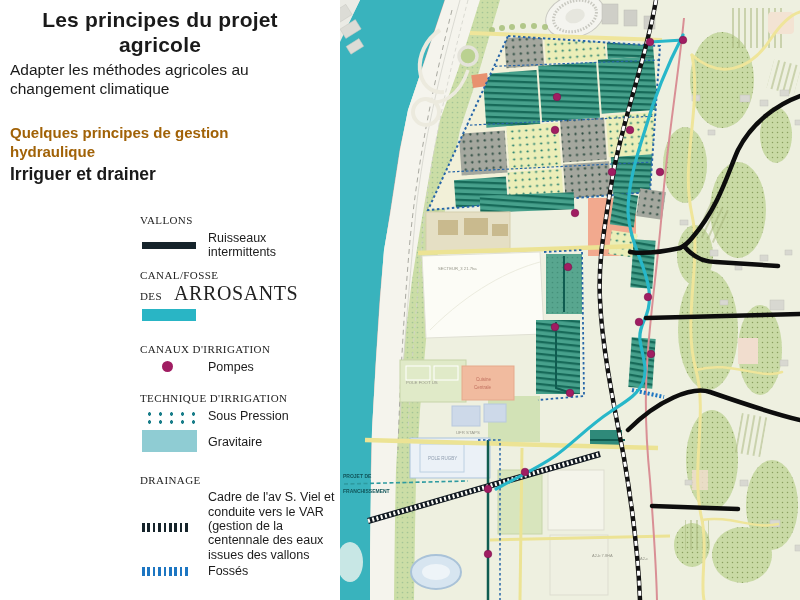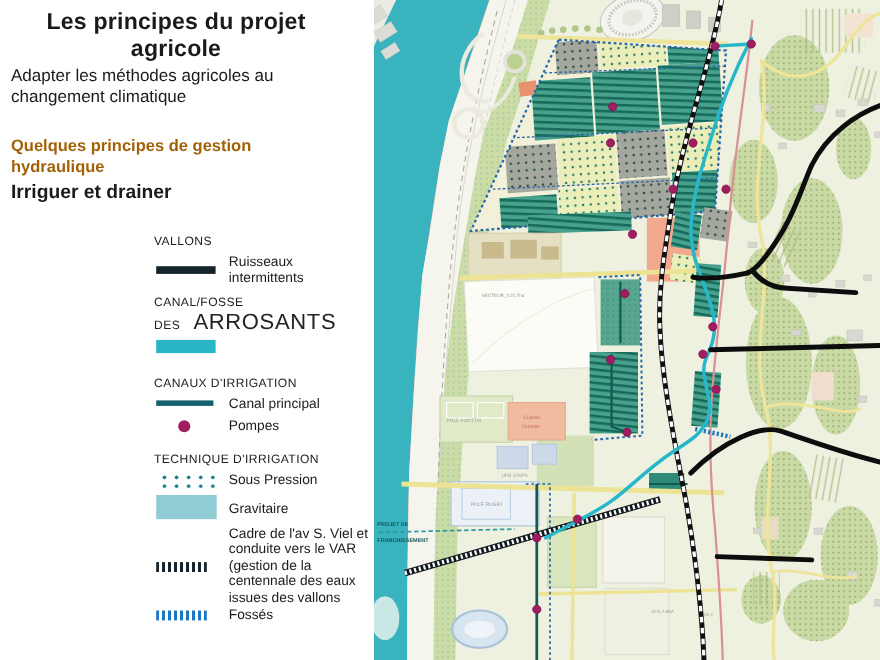--- a/index.html
+++ b/index.html
@@ -9,21 +9,21 @@
 
   
   #panel{position:absolute;left:0;top:0;width:340px;height:600px;background:#fff;z-index:2;}
   .title{font-size:21px;font-weight:bold;line-height:1.18;margin:8px 0 2px 10px;width:300px;letter-spacing:.2px;text-align:center;}
   .subtitle{font-size:15.5px;line-height:1.25;margin:2px 0 0 10px;width:310px;}
   .section-heading{font-size:15px;font-weight:bold;line-height:1.25;color:#a16207;margin:26px 0 0 10px;width:240px;}
   .section-subheading{font-size:17.5px;font-weight:bold;margin:2px 0 0 10px;}
 
   
   #legend{position:absolute;left:140px;top:214px;width:200px;font-size:12.5px;line-height:1.15;}
-  .lg-head{font-size:11px;letter-spacing:.4px;color:#222;margin-bottom:4px;}
+  .lg-head{font-size:11px;letter-spacing:.4px;color:#222;margin-bottom:4px;font-family:Liberation Serif, serif;}
   .lg-head .big{font-size:20px;letter-spacing:.6px;margin-left:12px;}
   .lg-row{display:flex;align-items:center;margin:4px 0 6px 2px;}
   .lg-sw{width:56px;flex:0 0 56px;margin-right:10px;display:flex;align-items:center;}
   .sw-dark-line{width:54px;height:7px;background:#16242b;}
   .sw-teal-bar{width:54px;height:12px;background:#29b5c5;}
   .sw-canal{width:52px;height:5px;background:#15616e;}
   .sw-thin{width:52px;height:2px;background:#2a7d8c;}
   .sw-dot{width:11px;height:11px;border-radius:50%;background:#a01d62;margin-left:20px;}
   .sw-grav{width:55px;height:22px;background:#8fccd3;}
   .sw-dots{width:55px;height:15px;
@@ -71,45 +71,40 @@
       </div>
       <div class="lg-row">
         <span class="lg-sw">
             <span class="sw-teal-bar"></span>
           </span>
       </div>
 
       <div class="lg-head mt22">CANAUX D'IRRIGATION</div>
       <div class="lg-row">
         <span class="lg-sw">
-            <span class="sw-canal"></span>
-          </span>
-        <span class="lg-label">Canal principal</span>
-      </div>
-      <div class="lg-row">
-        <span class="lg-sw">
             <span class="sw-dot"></span>
           </span>
         <span class="lg-label">Pompes</span>
       </div>
 
       <div class="lg-head mt18">TECHNIQUE D'IRRIGATION</div>
       <div class="lg-row">
         <span class="lg-sw">
             <span class="sw-dots"></span>
           </span>
         <span class="lg-label">Sous Pression</span>
       </div>
       <div class="lg-row">
         <span class="lg-sw">
             <span class="sw-grav"></span>
           </span>
         <span class="lg-label" style="margin-top:3px">Gravitaire</span>
       </div>
 
+      <div class="lg-head mt22">DRAINAGE</div>
       <div class="lg-row">
         <span class="lg-sw" style="margin-top:3px">
             <span class="sw-hatch-k"></span>
           </span>
         <span class="lg-label wrap140">Cadre de l'av S. Viel et conduite vers le VAR (gestion de la centennale des eaux issues des vallons</span>
       </div>
       <div class="lg-row" style="margin-top:-4px">
         <span class="lg-sw">
             <span class="sw-hatch-b"></span>
           </span>

